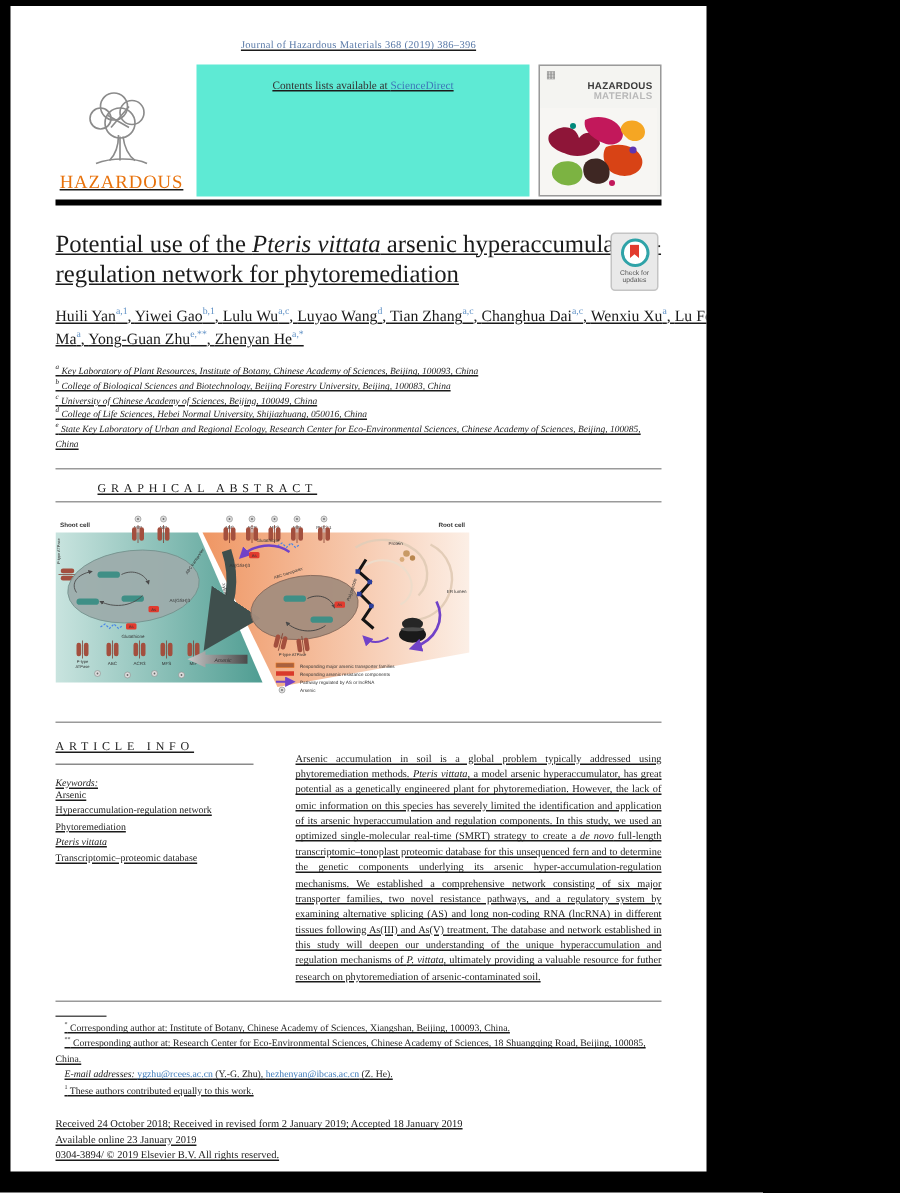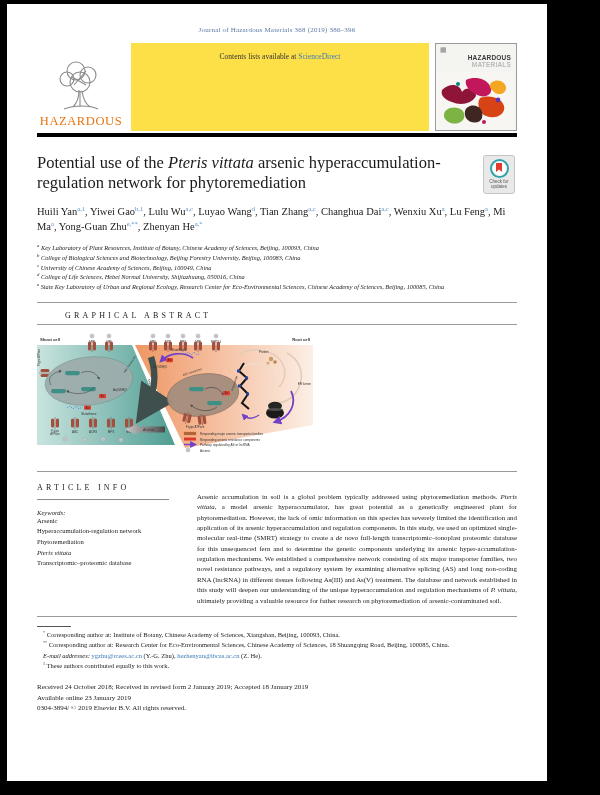--- a/index.html
+++ b/index.html
@@ -1,24 +1,24 @@
 <!DOCTYPE html>
 <html><head>
 <meta charset="utf-8">
 <style>
   html,body{margin:0;padding:0;}
   body{width:600px;height:795px;background:#000;position:relative;font-family:"Liberation Serif",serif;}
-  .page{position:absolute;left:7px;top:4px;width:540px;height:777px;background:#fff;color:#1b1b1b;overflow:hidden;}
+  .page{position:absolute;left:7px;top:4px;width:464px;height:777px;background:#fff;color:#1b1b1b;overflow:hidden;text-decoration:underline;}
 
   .citation{margin-top:22px;text-align:center;font-size:7px;color:#5a7aa8;letter-spacing:.2px;}
 
   .masthead{display:flex;margin:9px 30px 0 30px;height:88px;}
   .mast-left{width:88px;display:flex;flex-direction:column;align-items:center;justify-content:flex-end;padding-bottom:2px;}
   .elsevier-word{font-size:12.5px;color:#e8720c;letter-spacing:.6px;margin-top:1px;font-family:"Liberation Serif",serif;}
-  .mast-center{flex:1;background:#fde047;margin:0 6px;text-align:center;padding-top:9px;}
+  .mast-center{flex:1;background:#5eead4;margin:0 6px;text-align:center;padding-top:9px;}
   .contents-line{font-size:7.5px;color:#333;}
   .journal-title{font-size:16.5px;color:#222;margin-top:11px;}
   .homepage-line{font-size:7.2px;margin-top:15px;font-family:"Liberation Sans",sans-serif;color:#444;letter-spacing:.3px;}
   .lnk{color:#3d79b8;}
   .cover{width:80px;height:86px;border:1px solid #9a9a9a;background:#f4f4f1;position:relative;overflow:hidden;}
   .cover-mark{position:absolute;top:3px;left:4px;width:7px;height:7px;color:#888;font-size:7px;line-height:7px;}
   .cover-t1{position:absolute;top:10px;right:5px;font-family:"Liberation Sans",sans-serif;font-weight:bold;font-size:6.5px;color:#3a3a3a;letter-spacing:.2px;}
   .cover-t2{position:absolute;top:17px;right:5px;font-family:"Liberation Sans",sans-serif;font-weight:bold;font-size:6.5px;color:#b9b9b9;letter-spacing:.2px;}
   .cover svg{position:absolute;bottom:0;left:0;}
 

